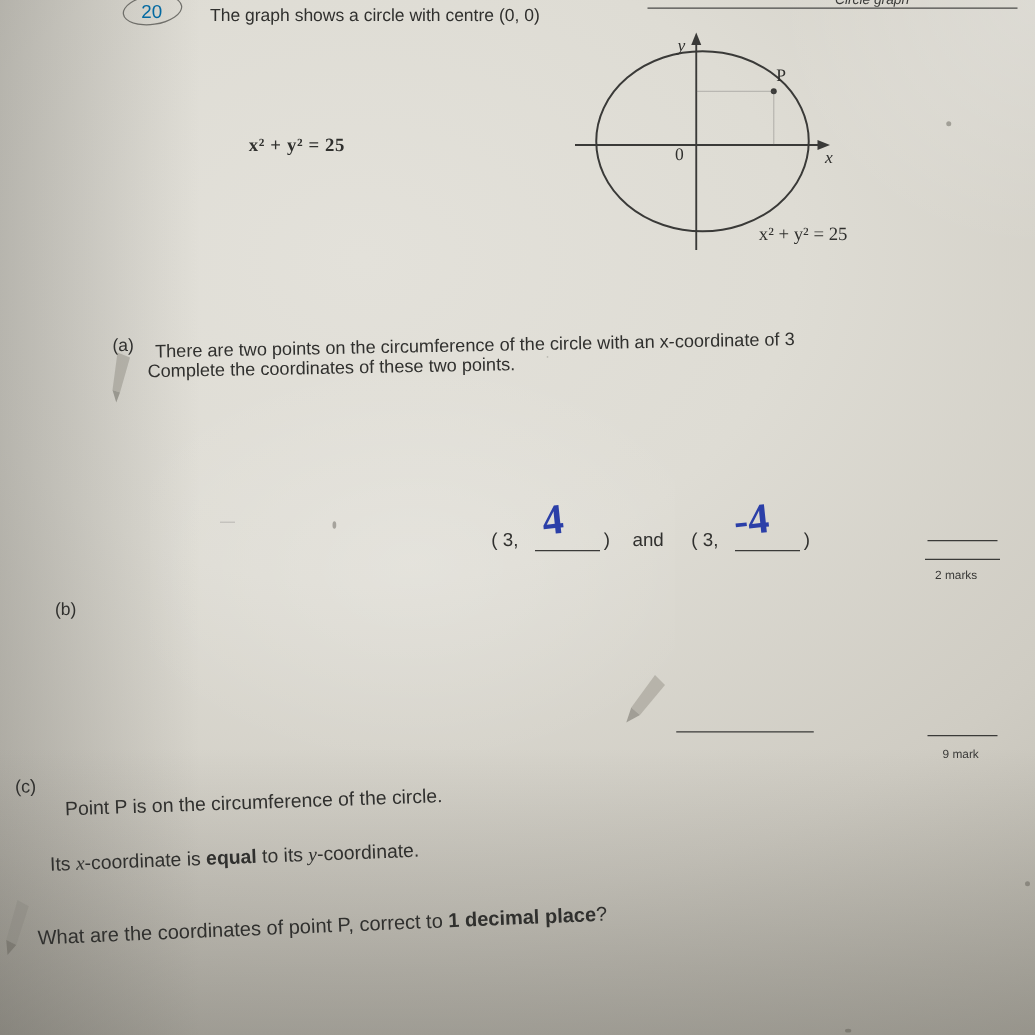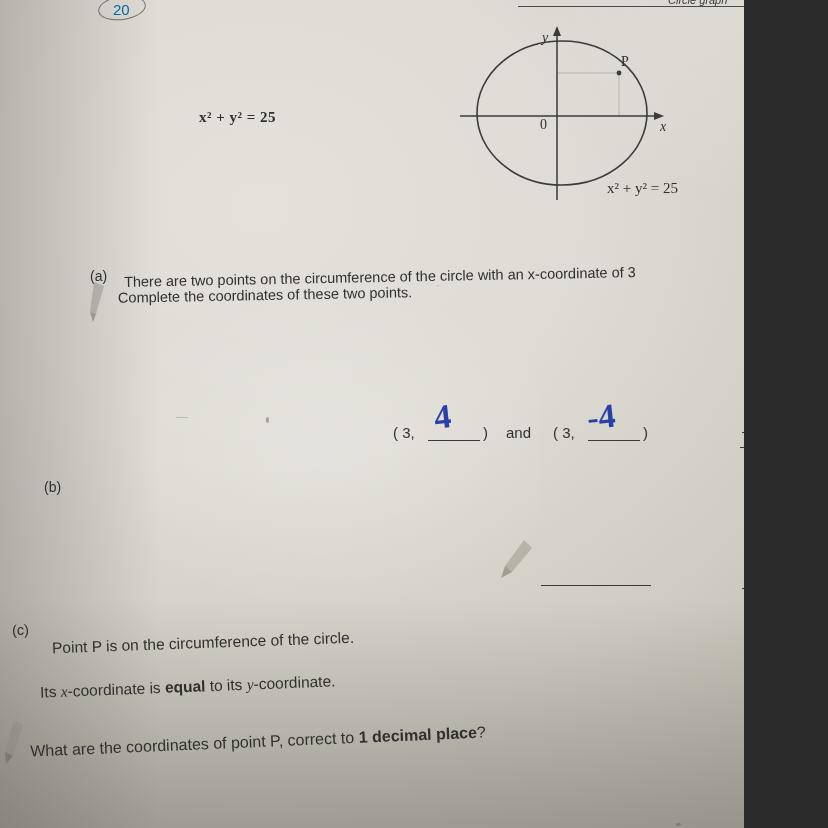--- a/index.html
+++ b/index.html
@@ -2,26 +2,27 @@
 <html><head>
 <meta charset="utf-8">
 <style>
   html, body {
     margin: 0;
     padding: 0;
     background: #2b2b2b;
   }
   #page {
     position: relative;
-    width: 744px;
+    width: 808px;
     height: 828px;
     overflow: hidden;
     background: #cfcdc6;
     font-family: "Liberation Sans", sans-serif;
     color: #2a2a2a;
+    padding-left: 20px;
   }
   
   .paper {
     position: absolute;
     inset: 0;
     background:
       radial-gradient(120% 90% at 35% 25%, #e3e1da 0%, #dedcd4 35%, #cfccc3 70%, #b9b6ac 100%);
   }
   .shade-left {
     position: absolute;
@@ -136,20 +137,21 @@
   <div class="speck" style="left:266px;top:417px;width:3px;height:6px;"></div>
   <div class="speck" style="left:676px;top:823px;width:5px;height:3px;"></div>
   <div class="speck" style="left:820px;top:705px;width:4px;height:4px;"></div>
 
   <div class="top-rule" style="left:518px;top:6px;width:296px;"></div>
   <div class="header-label" style="left:668px;top:-6px;">Circle graph</div>
 
   <div class="qnum-ring" style="left:98px;top:-4px;"></div>
   <div class="qnum" style="left:113px;top:1px;">20</div>
 
+  <div class="t" style="left:168px;top:4px;font-size:14px;">The graph shows a circle with centre (0, 0)</div>
   <div class="t serif bold" style="left:199px;top:109px;font-size:15px;letter-spacing:.5px;">x² + y² = 25</div>
 
   <div class="fig" style="left:452px;top:18px;width:280px;height:190px;">
     <svg width="280" height="190" viewBox="0 0 280 190">
 
       <line x1="8" y1="98" x2="208" y2="98" stroke="#3a3a38" stroke-width="1.5"></line>
       <line x1="105" y1="12" x2="105" y2="182" stroke="#3a3a38" stroke-width="1.5"></line>
       <polygon points="105,8 101,18 109,18" fill="#3a3a38"></polygon>
       <polygon points="212,98 202,94 202,102" fill="#3a3a38"></polygon>
 

